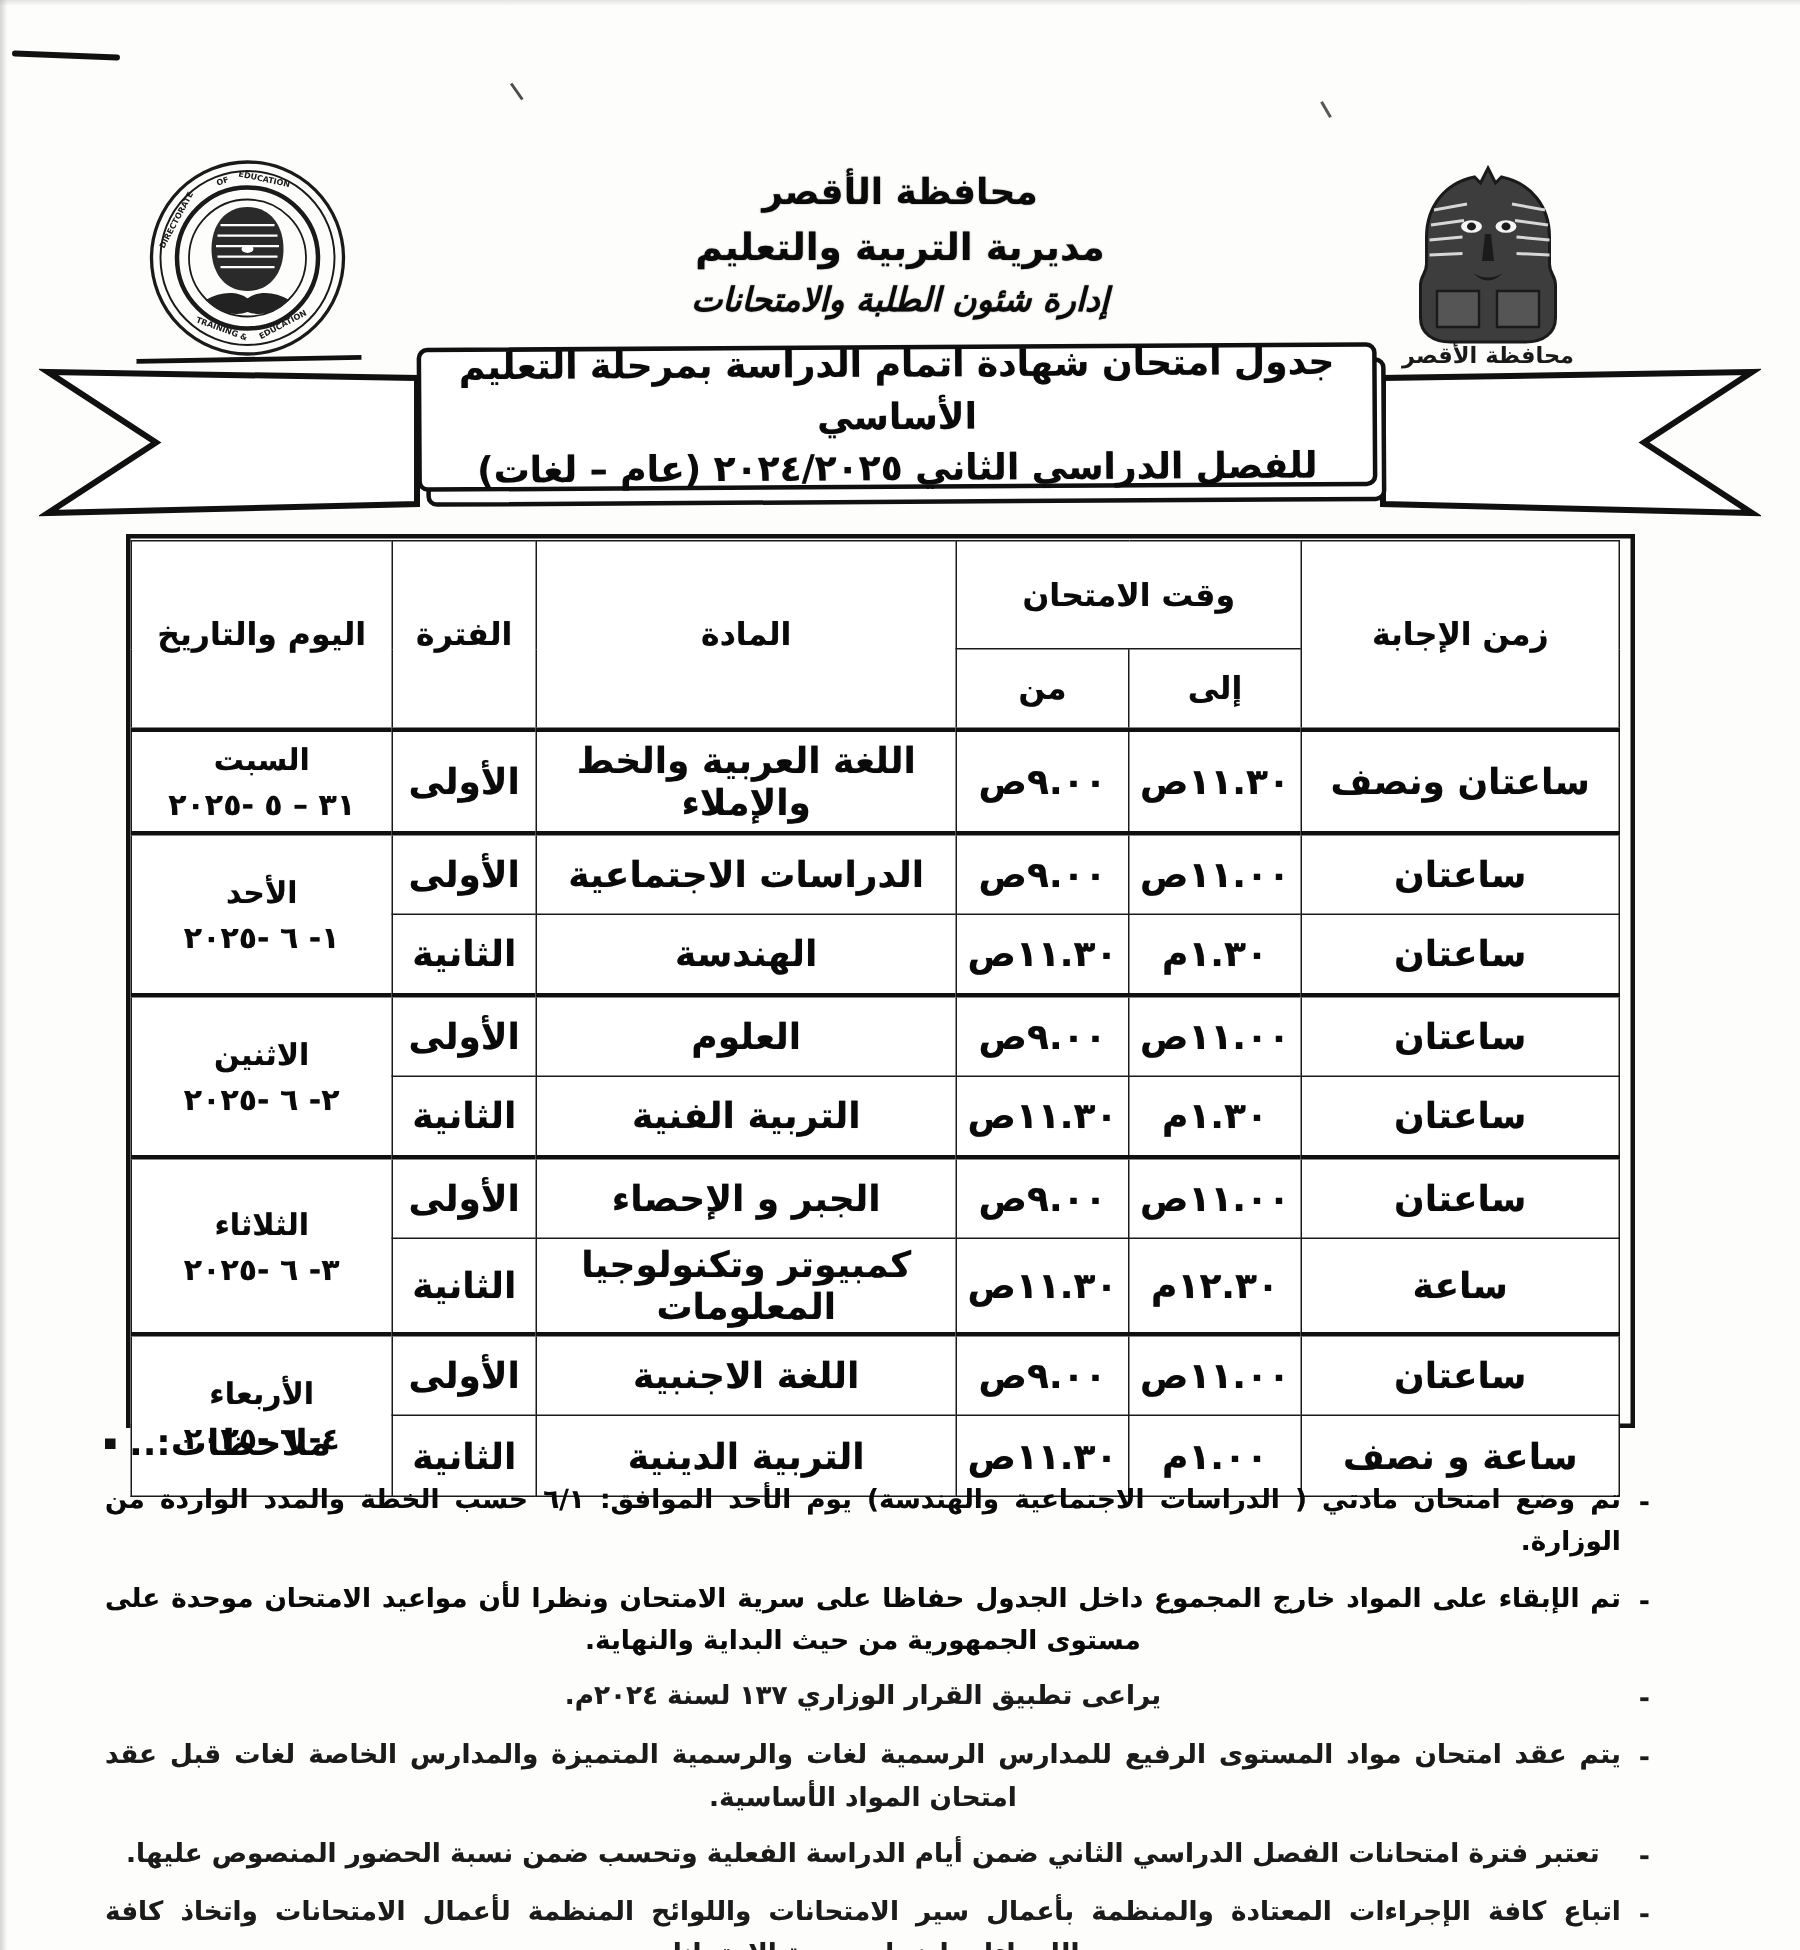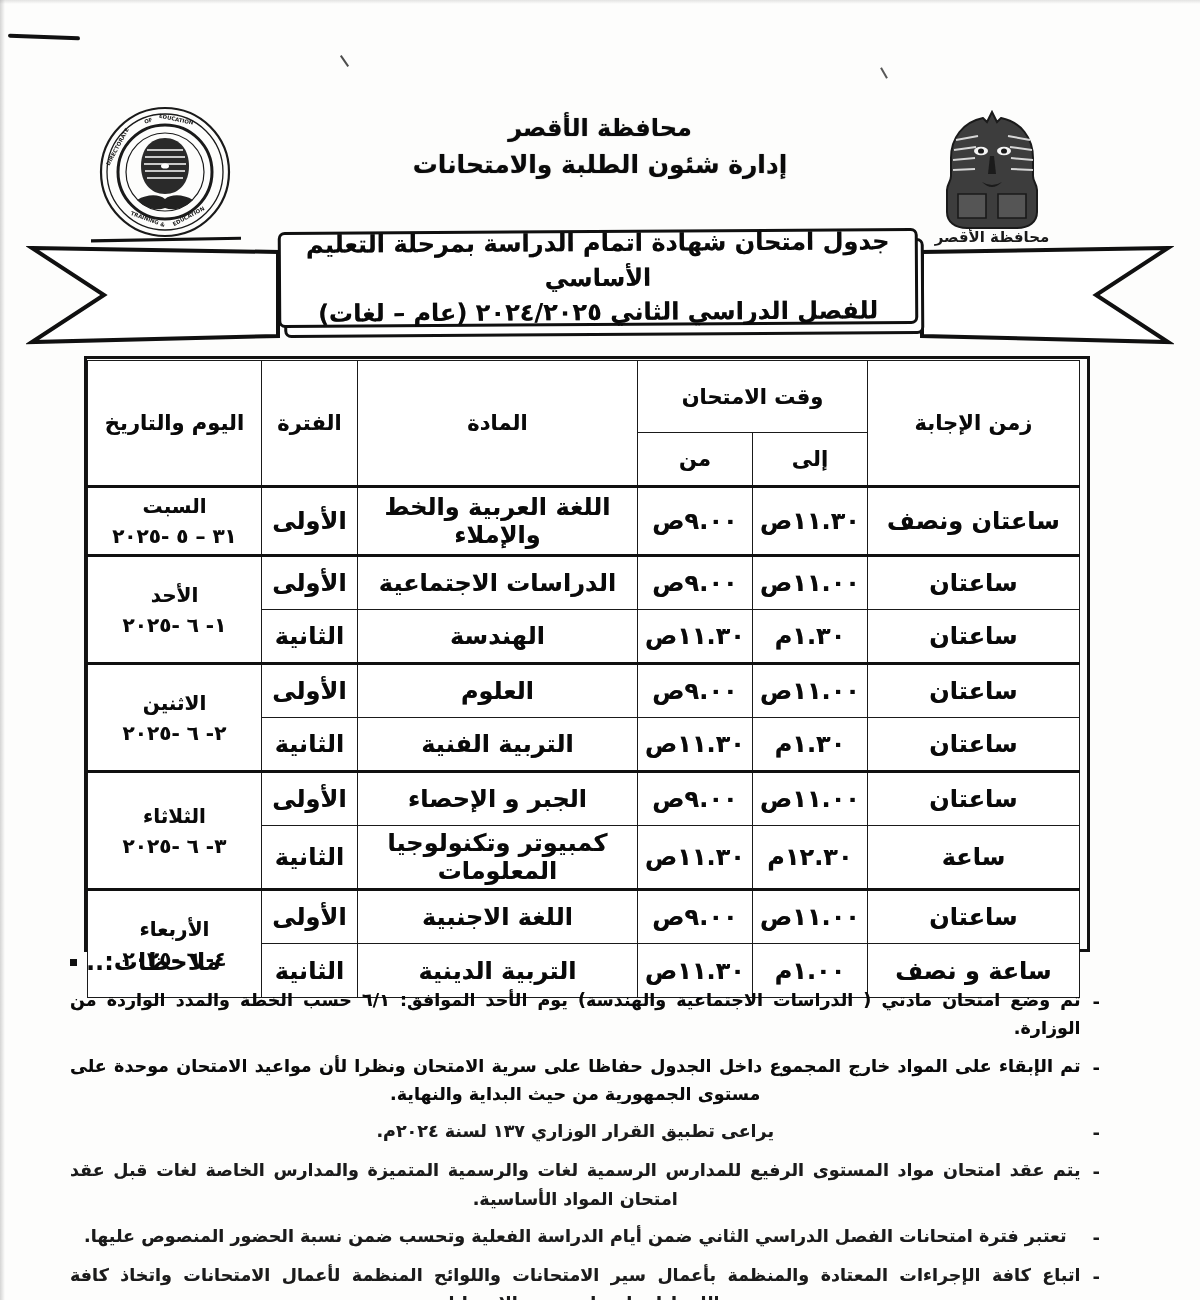--- a/index.html
+++ b/index.html
@@ -27,21 +27,21 @@
   #logo-left{position:absolute;left:85px;top:4px;width:160px;height:150px;}
   #logo-right{position:absolute;left:912px;top:0px;width:160px;height:155px;}
   #title-block{position:absolute;left:330px;top:14px;width:540px;text-align:center;}
   .title-line{
     font-weight:bold;font-size:25px;line-height:1.52;
     letter-spacing:-.3px;
     text-shadow:0 0 1px rgba(0,0,0,.55);
   }
   #title-l1{font-size:24px;}
   #title-l2{font-size:25px;}
-  #title-l3{font-size:25px;}
+  #title-l3{font-size:22px;font-style:italic;}
 
   
   #banner-wrap{position:absolute;left:20px;top:228px;width:1160px;height:128px;}
   .ribbon-tail{position:absolute;top:10px;}
   #tail-right{right:6px;}
   #tail-left{left:6px;}
   #banner-box{
     position:absolute;left:258px;top:2px;width:640px;height:96px;
     border:3.5px solid #101010;border-radius:7px;background:#fff;
     box-sizing:border-box;
@@ -150,20 +150,21 @@
         <path d="M52 100 c10 -6 22 -6 28 -1 c6 -5 18 -5 28 1 c-9 9 -20 11 -28 8 c-8 3 -19 1 -28 -8 z"></path>
       </g>
       <line x1="80" y1="99" x2="80" y2="108" stroke="#222" stroke-width="1.6"></line>
 
       <rect x="6" y="138" width="150" height="3.2" fill="#111" transform="rotate(-1 80 140)"></rect>
     </svg>
   </div>
 
   <div id="title-block">
     <div class="title-line" id="title-l1">محافظة الأقصر</div>
+    <div class="title-line" id="title-l2">مديرية التربية والتعليم</div>
     <div class="title-line" id="title-l3">إدارة شئون الطلبة والامتحانات</div>
   </div>
 
   <div id="logo-right">
     <svg viewBox="0 0 160 155" width="160" height="155">
       <g fill="#3d3d3d" stroke="#1a1a1a" stroke-width="2">
         <path d="M80 16 l5 10 l4 -4 c20 4 32 20 32 40 l0 18 c0 6 4 8 4 14 l0 22 c0 10 -8 16 -20 16 l-50 0 c-12 0 -20 -6 -20 -16 l0 -22 c0 -6 4 -8 4 -14 l0 -18 c0 -20 12 -36 32 -40 l4 4 z"></path>
       </g>
       <g stroke="#f2f2f2" stroke-width="2" opacity=".85">
         <line x1="44" y1="44" x2="66" y2="40"></line>

